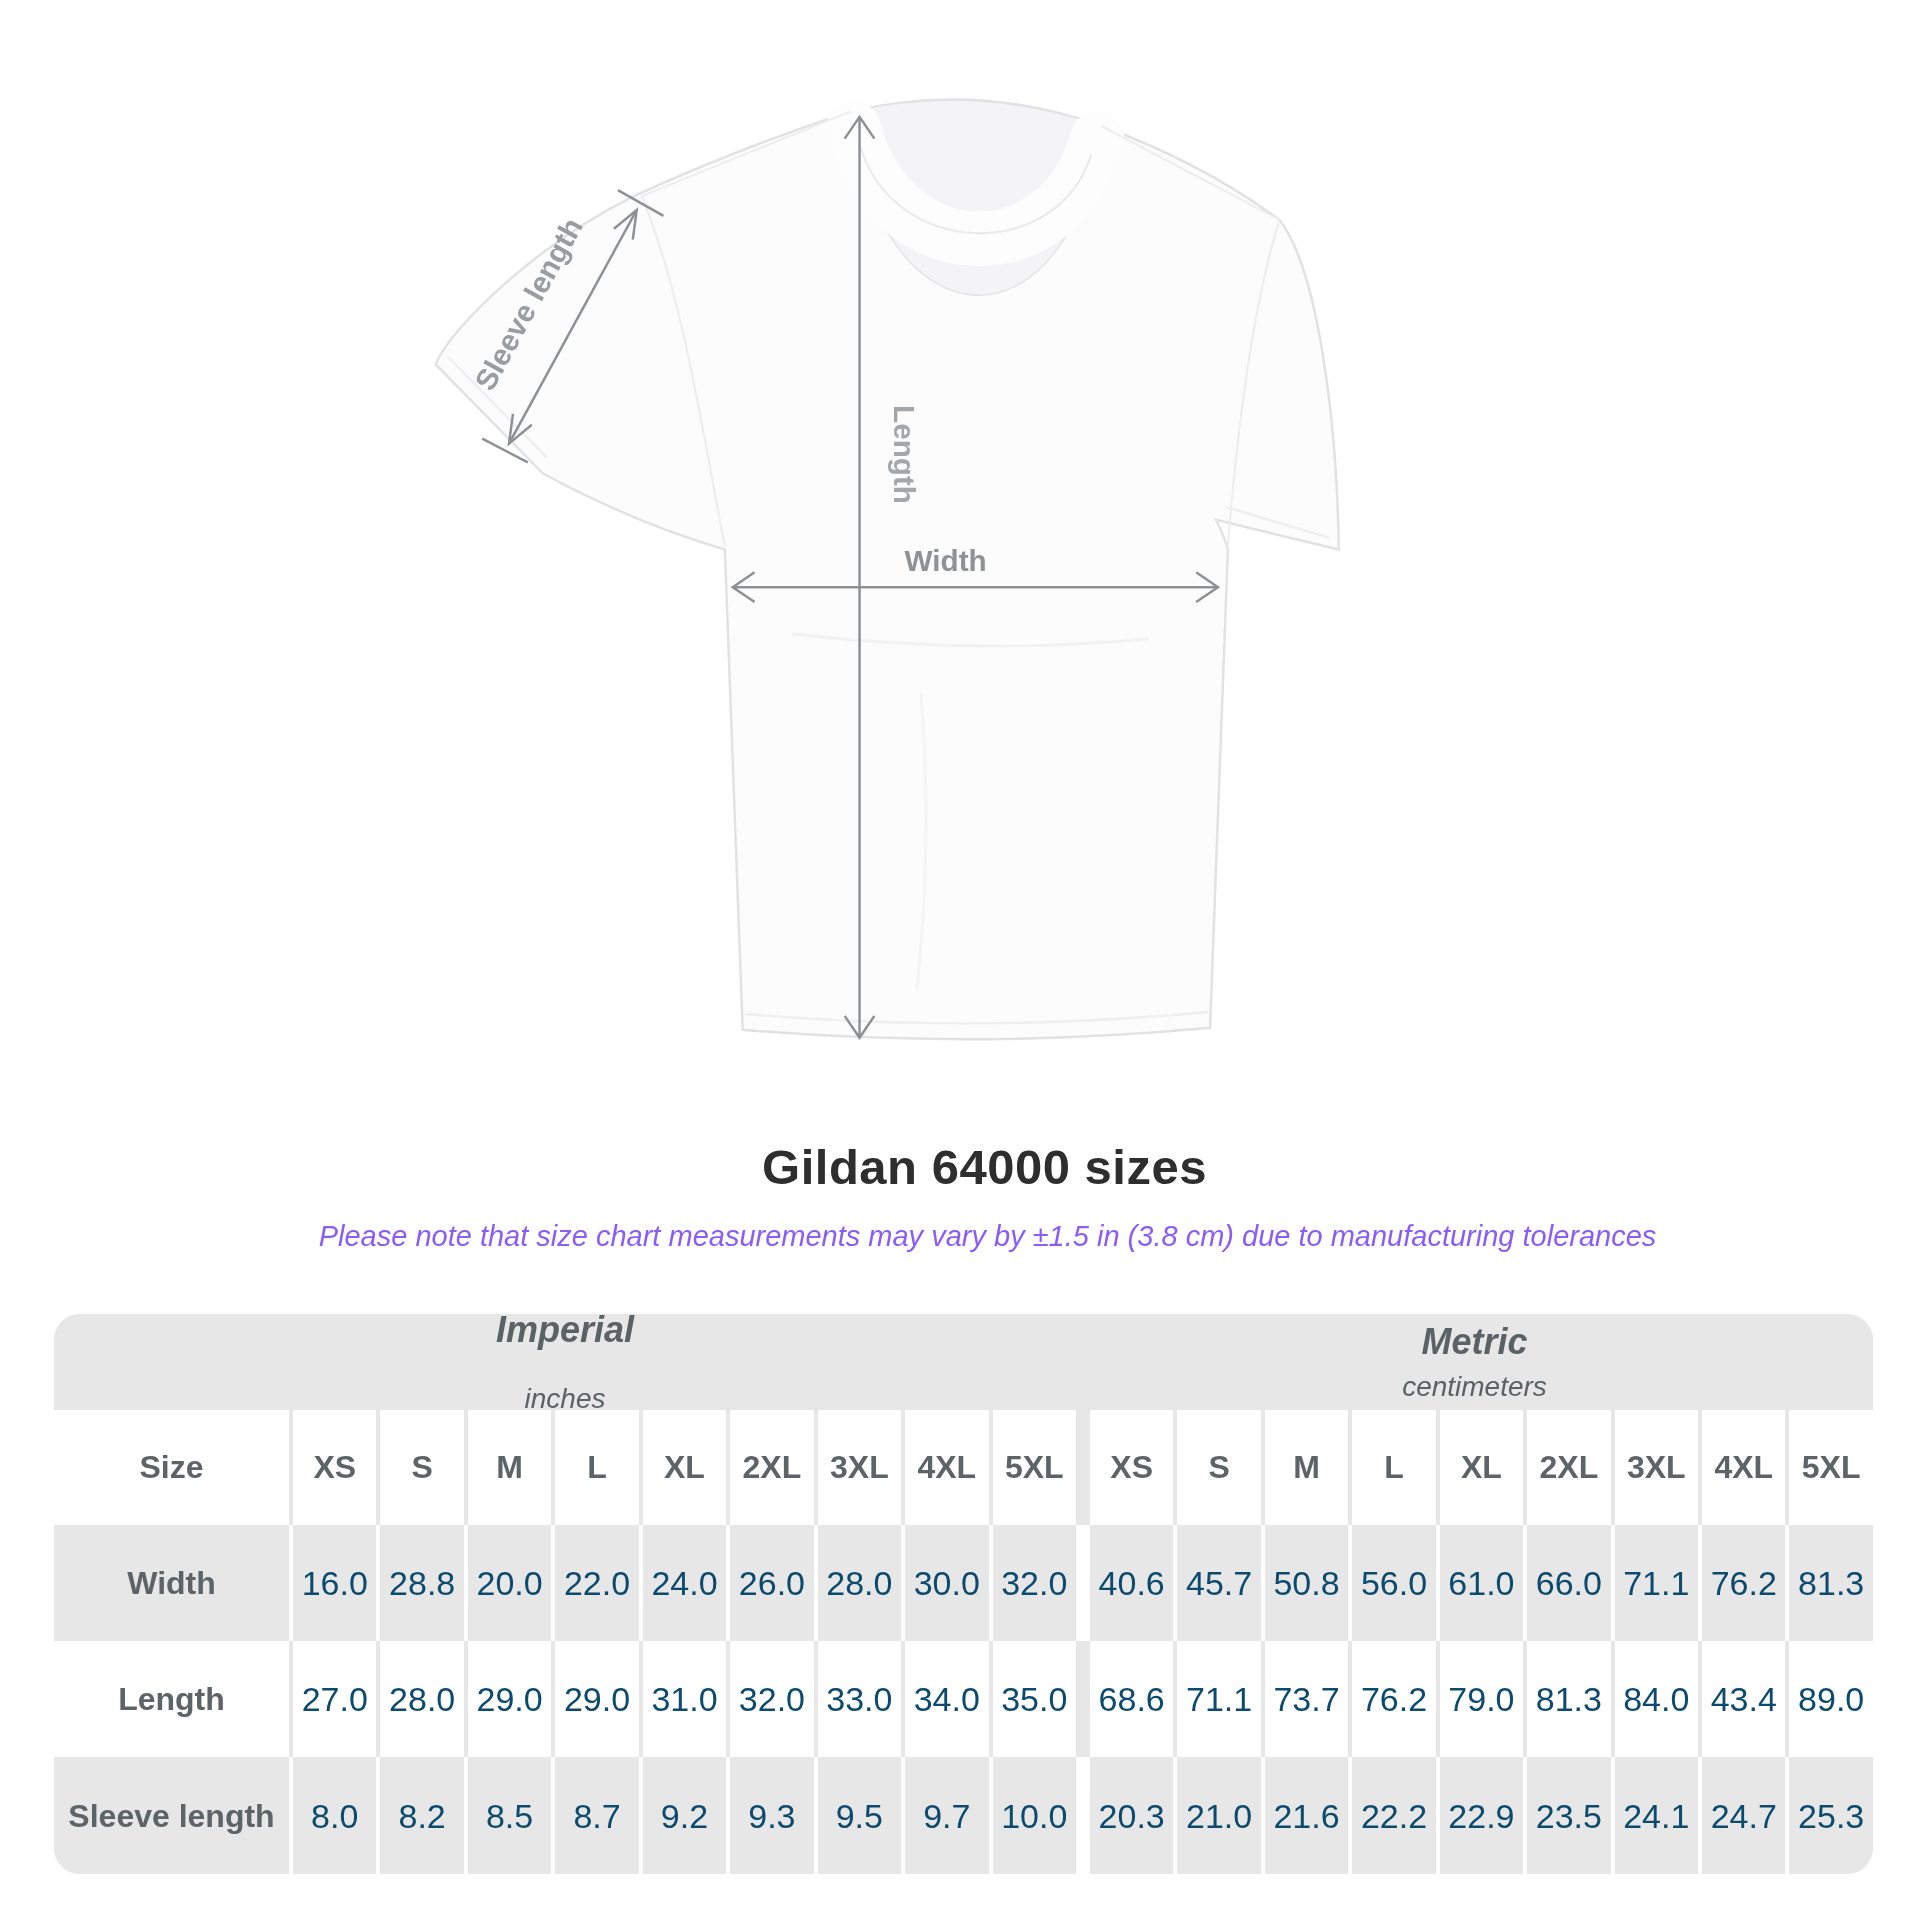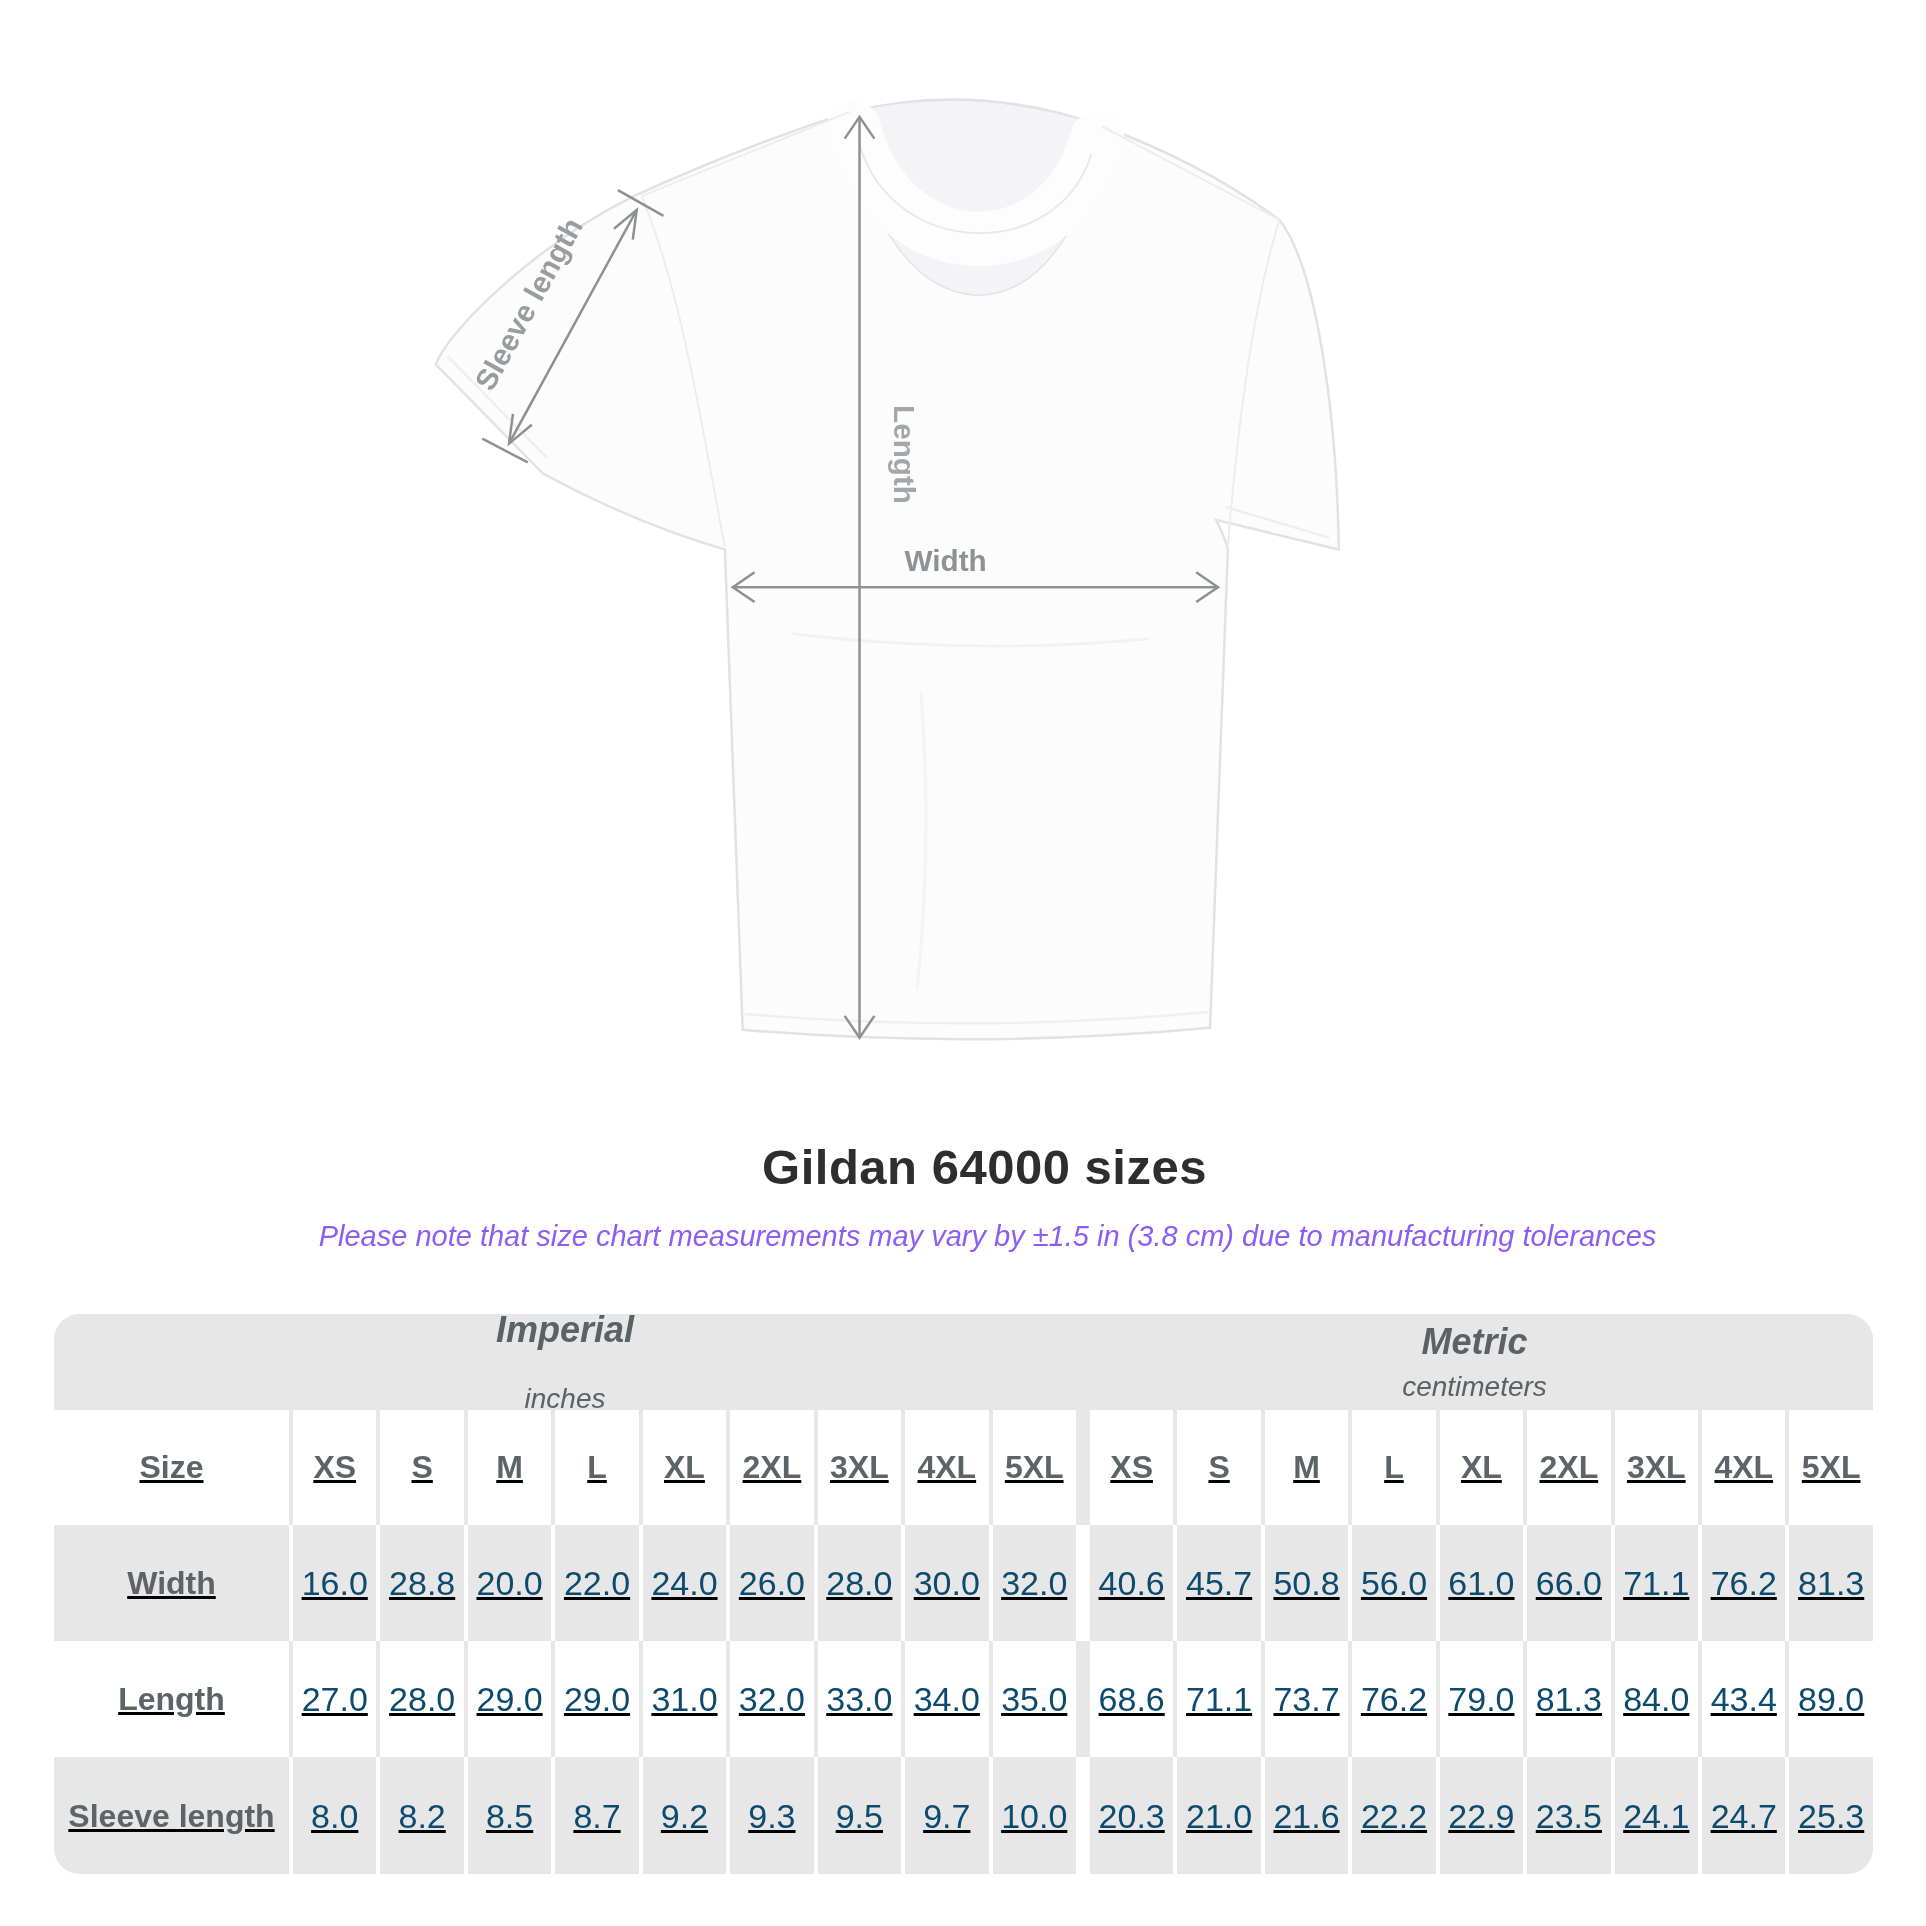--- a/index.html
+++ b/index.html
@@ -19,21 +19,21 @@
   .size-table{position:absolute;top:1314px;left:54px;width:1819px;height:560px;
               background:#e7e7e7;border-radius:26px;overflow:hidden;}
 
   .units-row{display:flex;height:96px;background:#e7e7e7;}
   .units-cell{display:flex;flex-direction:column;align-items:center;justify-content:center;height:100%;}
   .units-cell.imp{flex:0 0 1022px;gap:24px;}
   .units-cell.met{flex:1 1 auto;}
   .units-name{font-size:36px;font-weight:bold;font-style:italic;color:#5b6266;}
   .units-unit{font-size:28px;font-style:italic;color:#5b6266;margin-top:8px;}
 
-  .trow{display:flex;height:116px;text-decoration:underline;}
+  .trow{display:flex;height:116px;}
   .trow.row-size{height:115px;}
   .mrows .trow:last-child{height:118px;}
 
   .cell{flex:1 1 0;margin-left:4px;display:flex;align-items:center;justify-content:center;}
   .cell.rlabel{flex:0 0 235px;margin-left:0;font-size:32px;font-weight:bold;color:#5d6468;}
   .cell.head{font-size:32px;font-weight:bold;color:#5d6468;}
   .cell.val{font-size:34px;color:#0c4a6e;}
   .midgap{flex:0 0 6px;margin-left:4px;background:transparent !important;}
 
   .row-white{background:#e7e7e7;}

